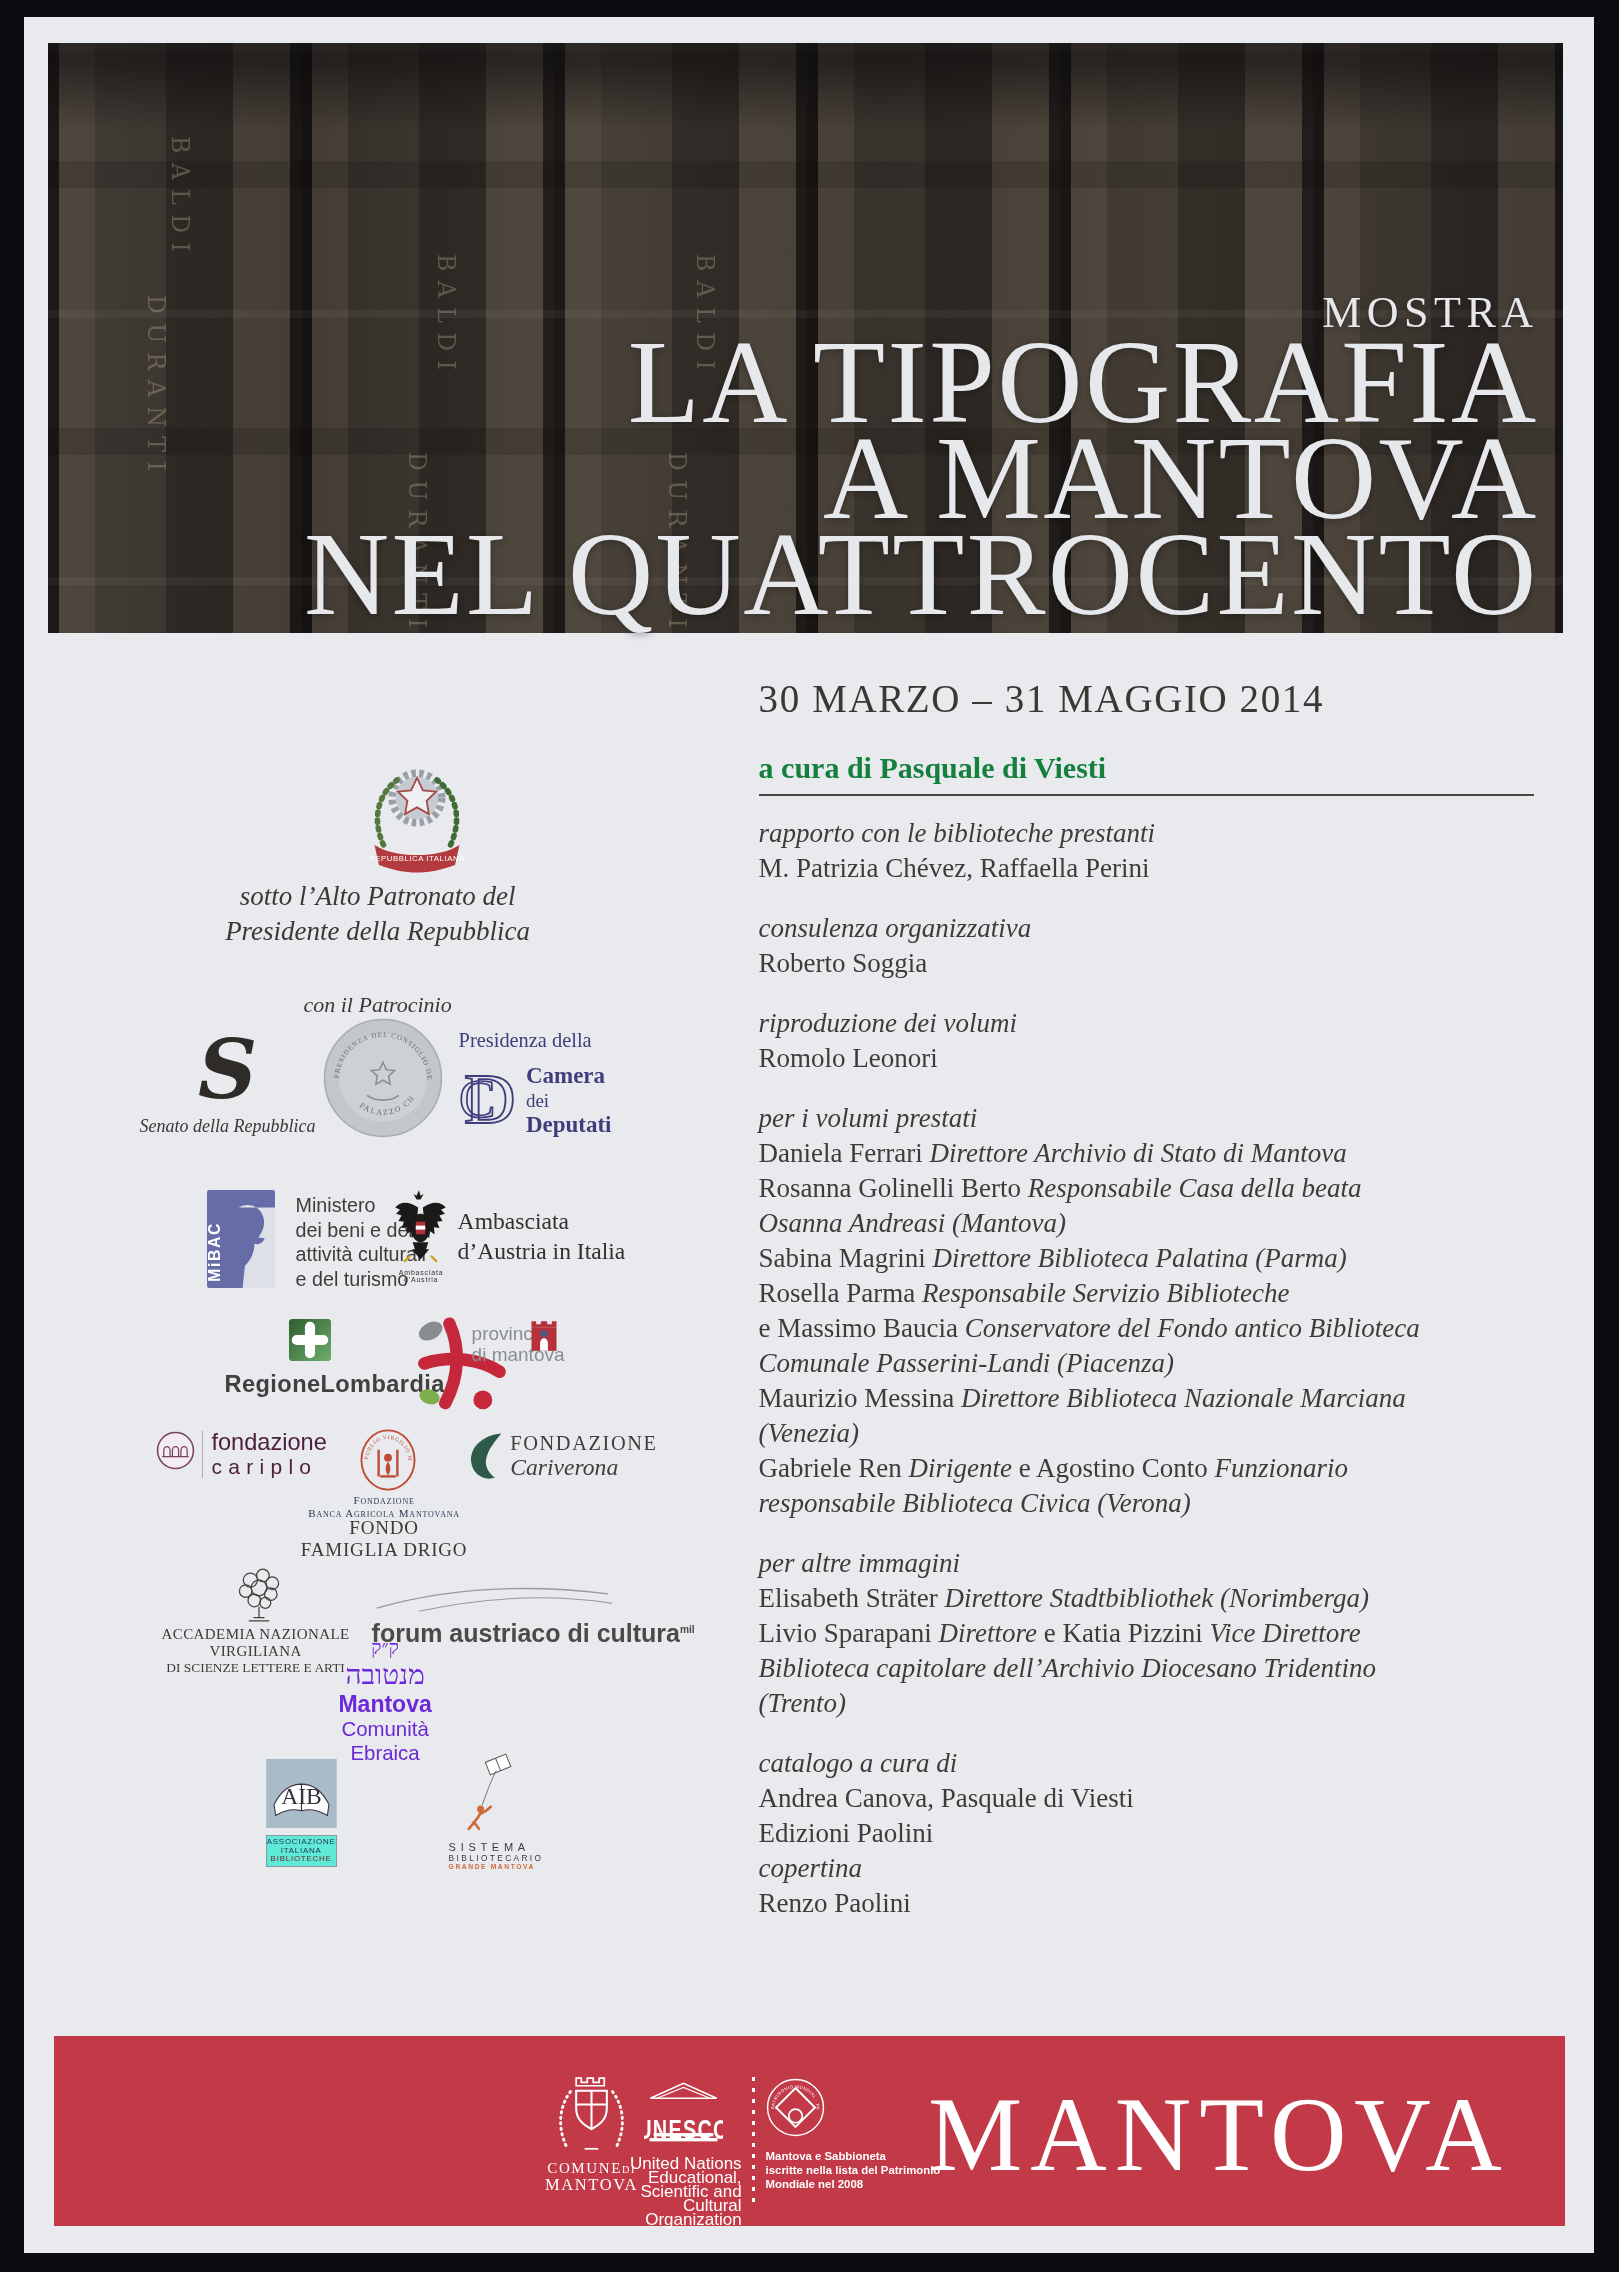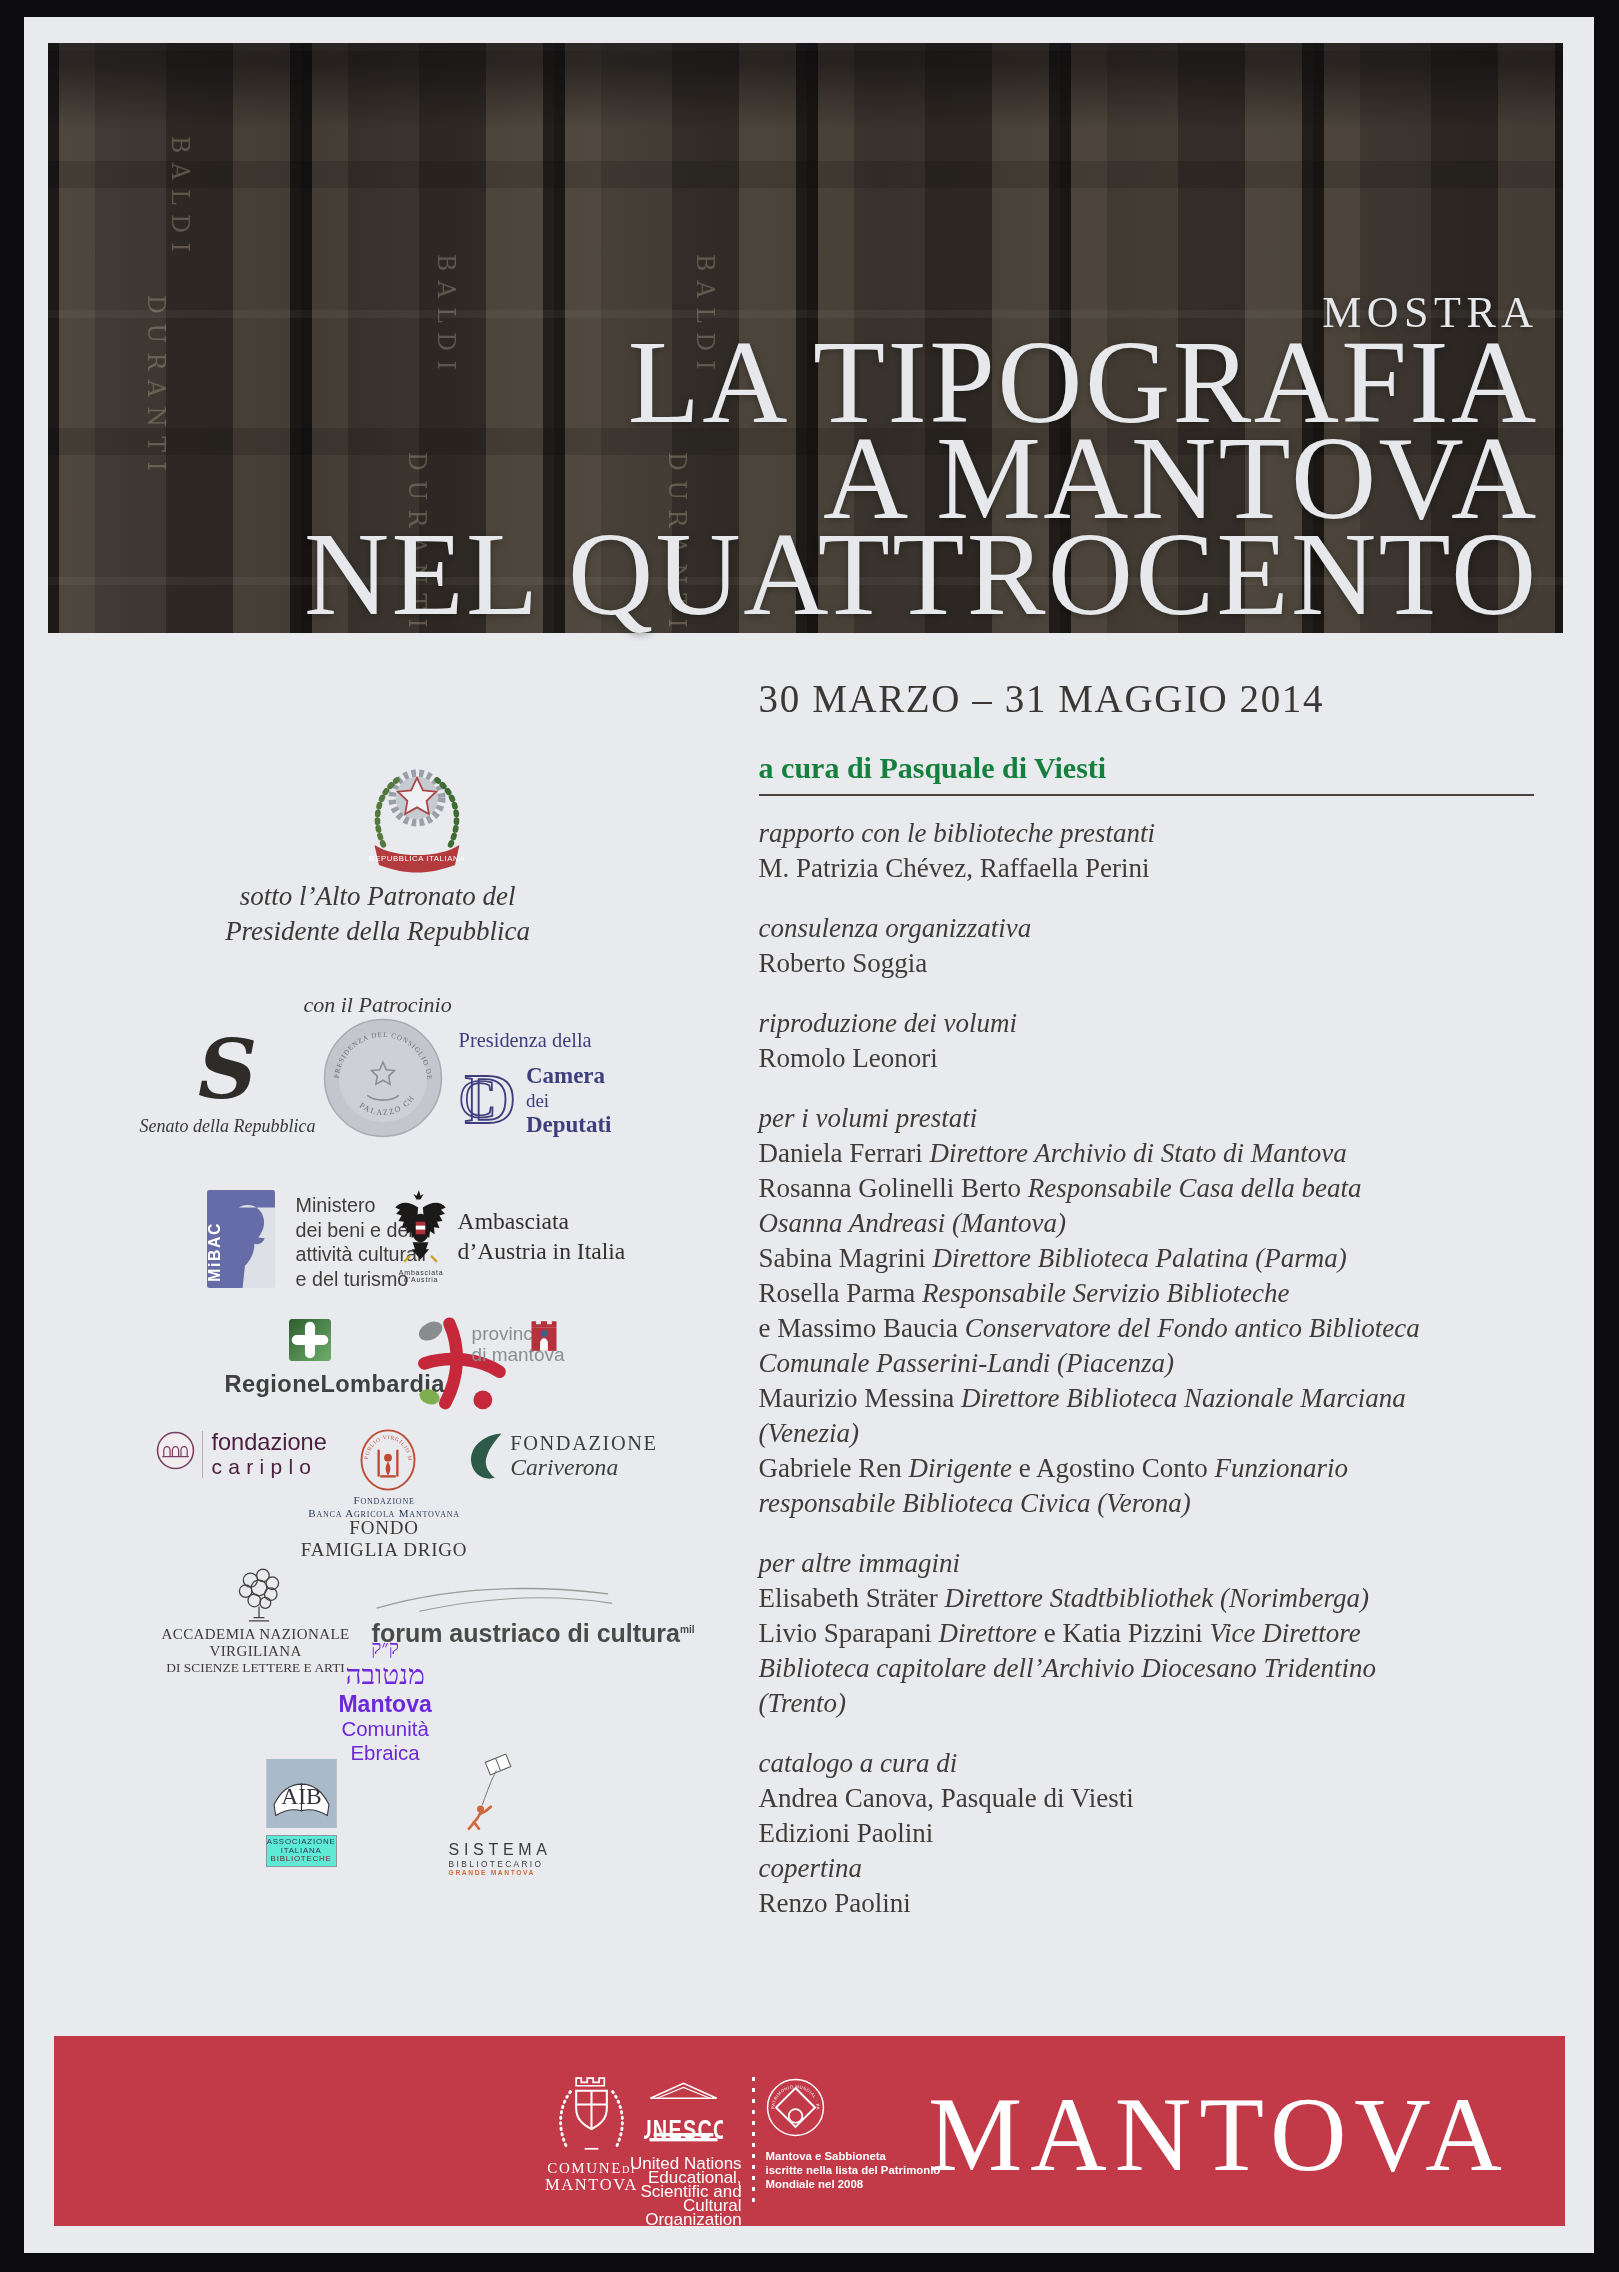--- a/index.html
+++ b/index.html
@@ -95,21 +95,21 @@
   .ebraica .h2{font-size:28px;line-height:31px;}
   .ebraica .l1{font-weight:bold;font-size:23px;line-height:28px;font-family:"Liberation Sans",sans-serif;}
   .ebraica .l2{font-size:20.4px;line-height:23.6px;font-family:"Liberation Sans",sans-serif;}
 
   .aib{position:absolute;left:242px;top:1742px;width:71px;text-align:center;}
   .aib-box3{margin-top:3.1px;border:0.8px solid #8a97a5;padding:1.6px 0;font-size:7.9px;line-height:8.7px;
             letter-spacing:0.8px;color:#27345c;background:#5eead4;}
   .aib-box3 .r{color:#7a2230;}
   .sistema{position:absolute;left:425px;top:1736px;width:94px;}
   .sist-txt{margin-top:4.7px;color:#3a3a3a;font-family:"Liberation Sans",sans-serif;}
-  .sist-txt .s1{font-size:16px;letter-spacing:4.7px;}
+  .sist-txt .s1{font-size:11px;letter-spacing:4.7px;}
   .sist-txt .s2{font-size:8.3px;letter-spacing:2.4px;}
   .sist-txt .s3{font-size:6.7px;letter-spacing:1.6px;color:#d06a3c;font-weight:bold;}
 
   
   .band{position:absolute;left:30px;top:2019px;width:1511px;height:190px;background:#c23a48;}
   .comune{position:absolute;left:471px;top:36px;width:134px;text-align:center;color:#fff;}
   .comune-lbl{margin-top:1.6px;letter-spacing:1.6px;line-height:1.1;}
   .comune-lbl .c1{font-size:15px;} .comune-lbl .c1 .di{font-size:10.2px;}
   .comune-lbl .c2{font-size:16.5px;}
   .unesco{position:absolute;left:572px;top:44px;width:116px;text-align:center;color:#fff;}

